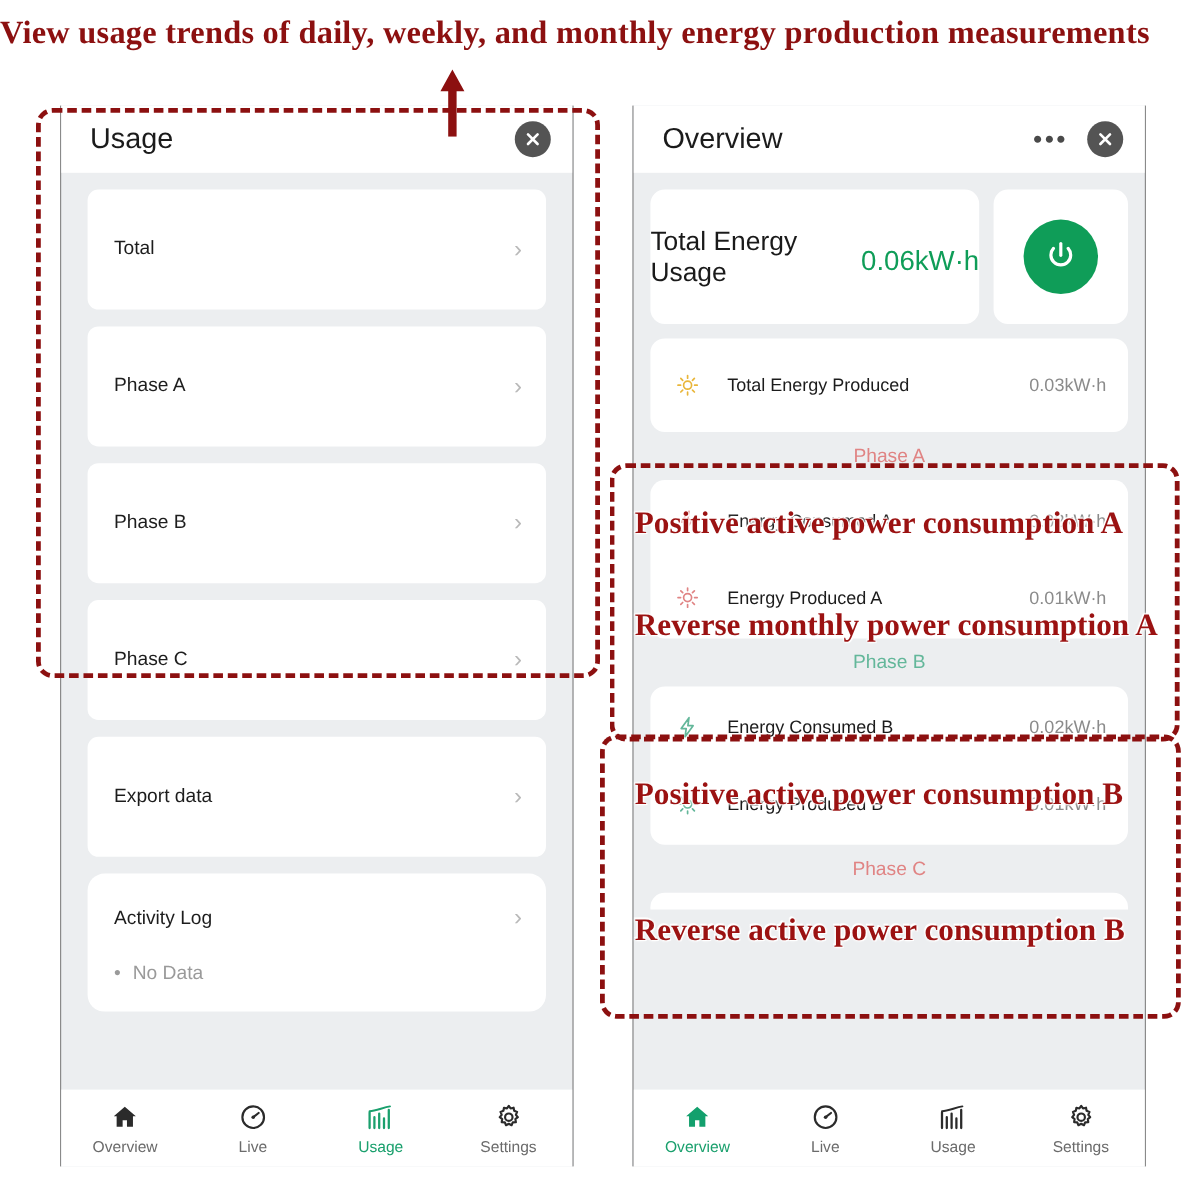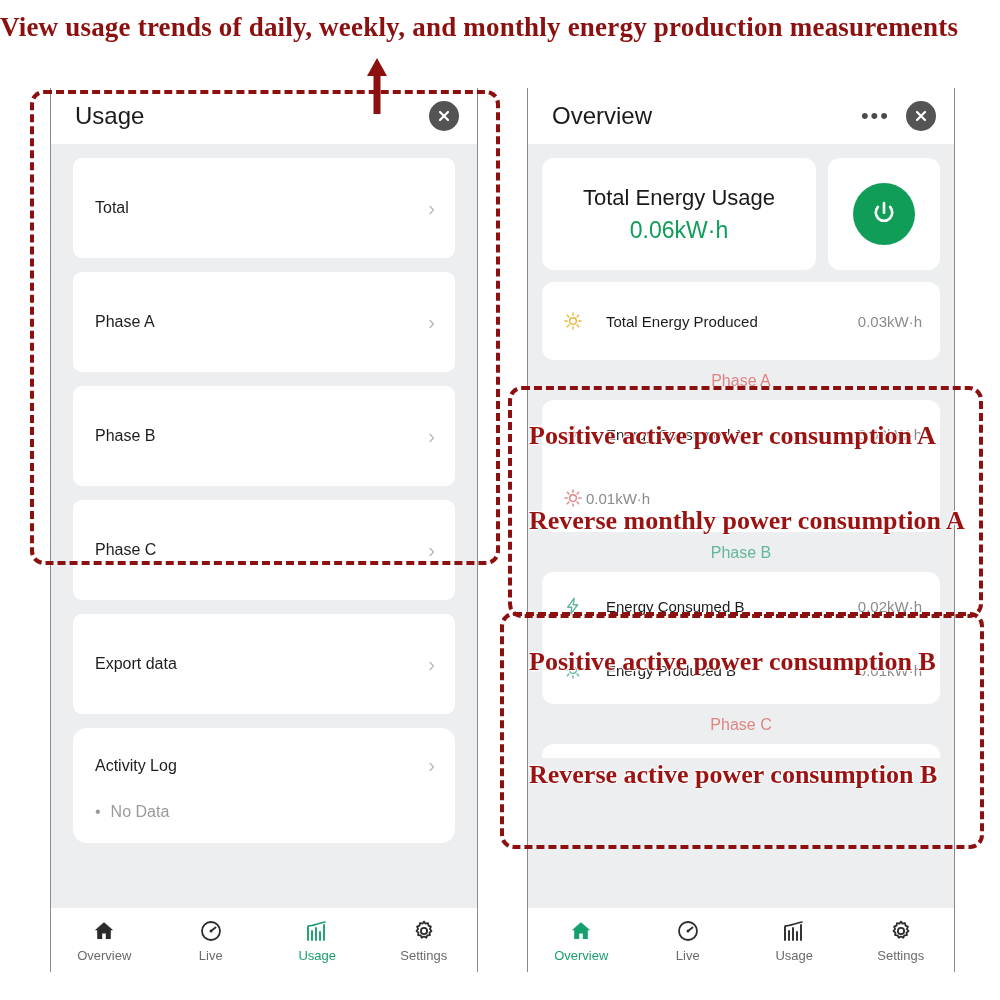--- a/index.html
+++ b/index.html
@@ -116,21 +116,21 @@
   .nodata .bul { margin-right: 10px; }
 
   
   .rpad { padding: 14px 14px 0 14px; }
   .top-row { display: flex; gap: 12px; }
   .usage-card {
     flex: 1;
     background: #fff;
     border-radius: 12px;
     height: 112px;
-    display: flex; flex-direction: column;
+    display: flex; flex-direction: row;
     align-items: center; justify-content: center;
   }
   .usage-card .t1 { font-size: 22px; color:#1a1a1a; }
   .usage-card .t2 { font-size: 23px; color:#0f9d58; font-weight: 500; margin-top: 6px; }
   .power-card {
     width: 112px;
     background: #fff; border-radius: 12px;
     height: 112px;
     display:flex; align-items:center; justify-content:center;
   }
@@ -326,20 +326,21 @@
           <span class="metric-name">Energy Consumed A</span>
           <span class="metric-val">0.02kW·h</span>
         </div>
         <div class="phase-row">
           <span class="metric-icon">
             <svg width="20" height="20" viewBox="0 0 24 24">
               <circle cx="12" cy="12" r="4" fill="none" stroke="#e08484" stroke-width="1.7"></circle>
               <path d="M12 2.4v2.6 M12 19v2.6 M2.4 12h2.6 M19 12h2.6 M5.2 5.2l1.9 1.9 M16.9 16.9l1.9 1.9 M18.8 5.2l-1.9 1.9 M7.1 16.9l-1.9 1.9" stroke="#e08484" stroke-width="1.7" stroke-linecap="round"></path>
             </svg>
           </span>
+          <span class="metric-name">Energy Produced A</span>
           <span class="metric-val">0.01kW·h</span>
         </div>
       </div>
 
       <div class="phase-head" style="color:#63b79a">Phase B</div>
       <div class="phase-card">
         <div class="phase-row">
           <span class="metric-icon">
             <svg width="20" height="20" viewBox="0 0 24 24">
               <path d="M13.4 2.5 5.6 13.4h5l-1.1 8.1 8-11h-5.2Z" fill="none" stroke="#63b79a" stroke-width="1.7" stroke-linejoin="round"></path>

